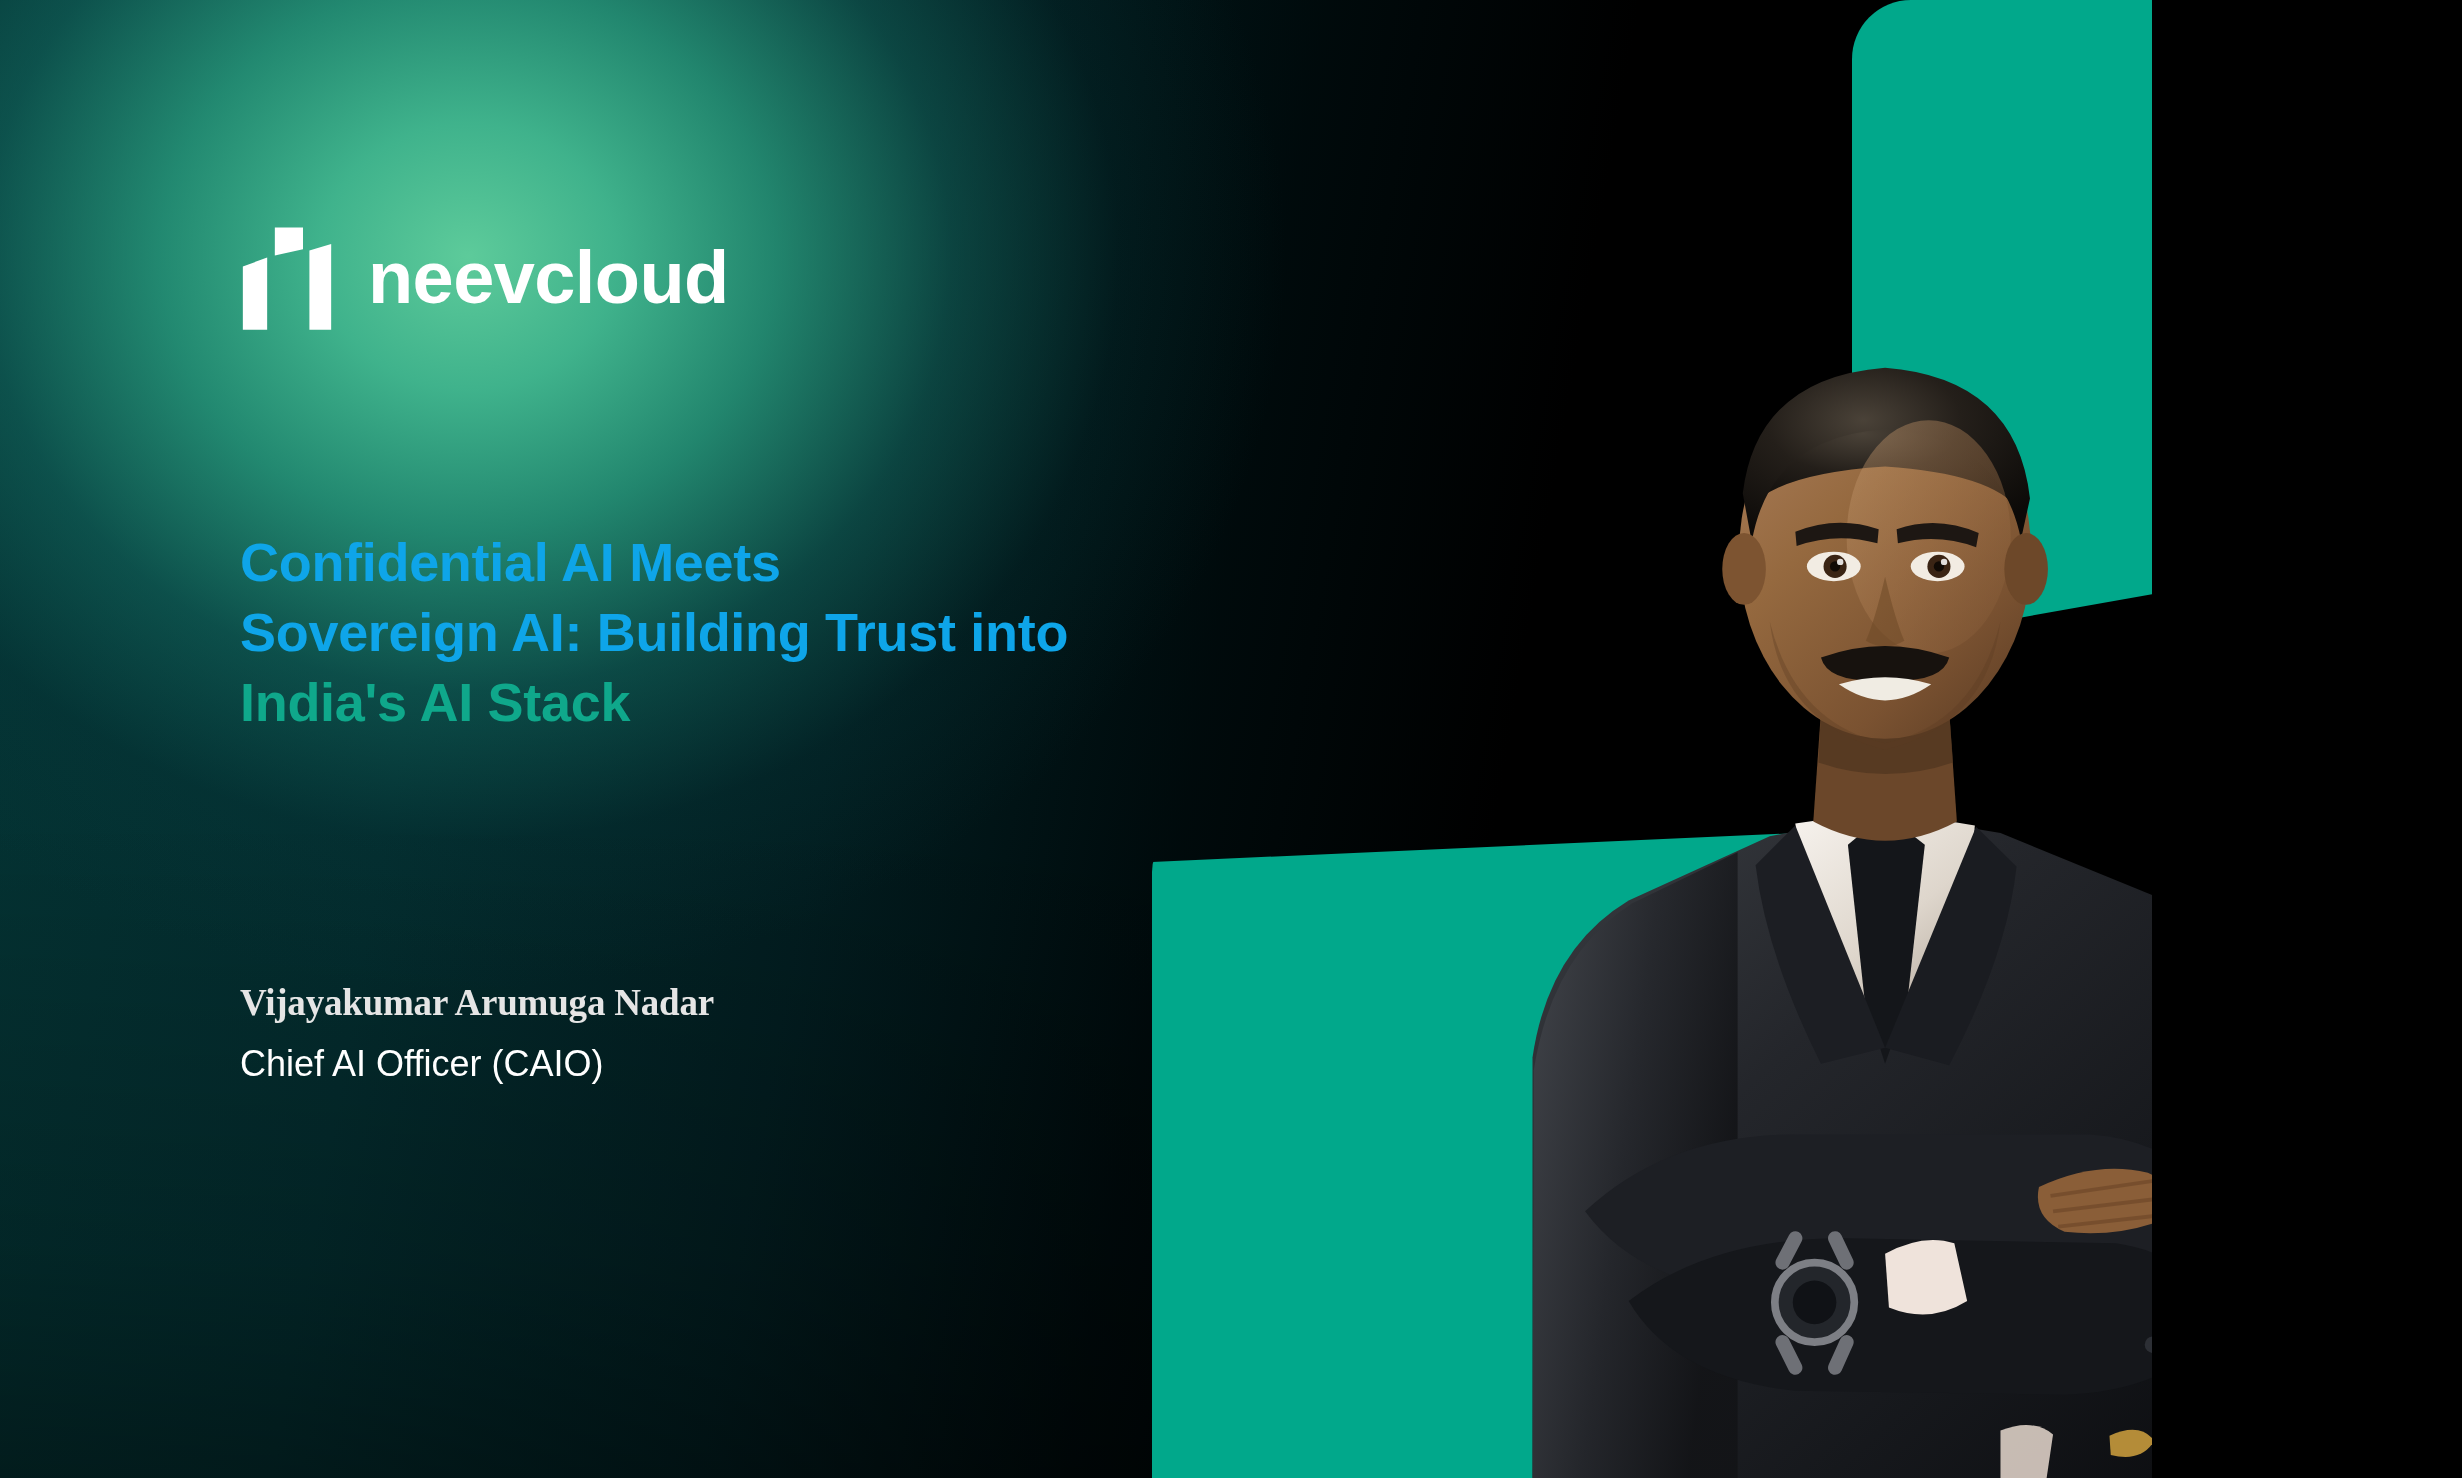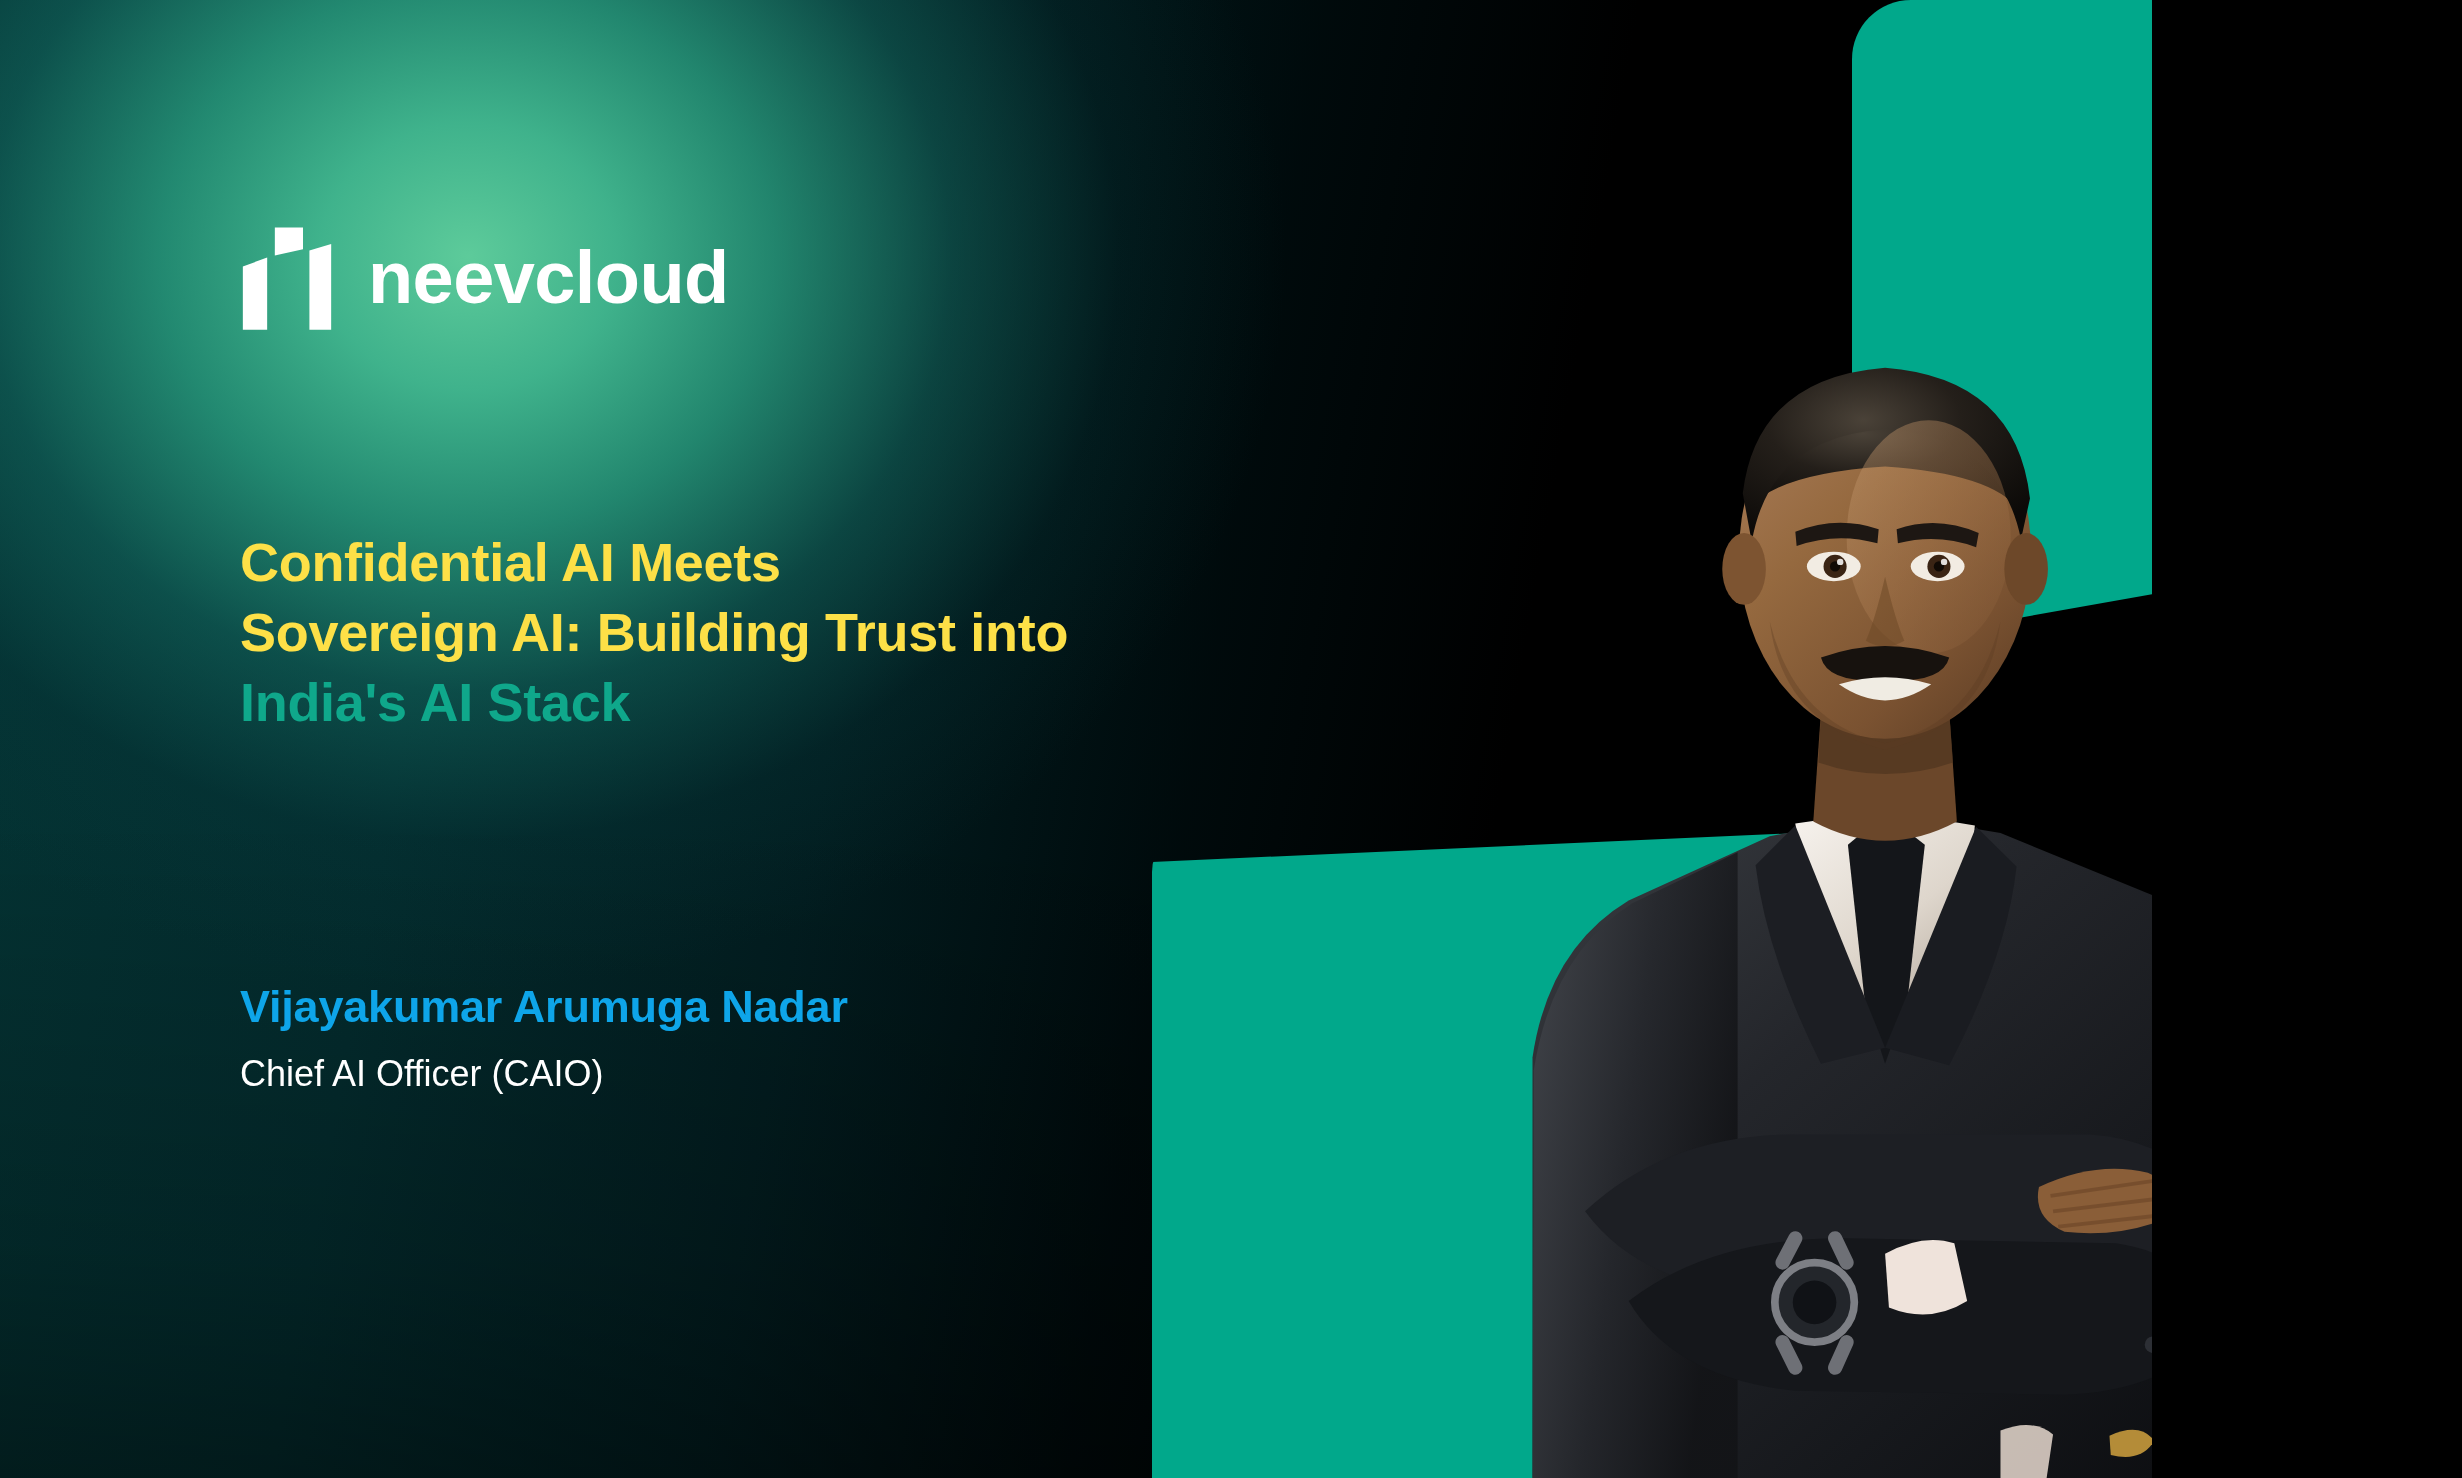--- a/index.html
+++ b/index.html
@@ -99,42 +99,43 @@
     white-space:nowrap;
   }
 
   
   .headline {
     position:absolute;
     left:240px; top:527px;
     width:1218px;
   }
   .headline .line {
-    color:#fde047;
+    color:#0ea5e9;
     font-size:54px;
     font-weight:700;
     line-height:1.30;
     letter-spacing:-0.3px;
     white-space:nowrap;
   }
   .headline .accent { color:#0FA88B; }
 
   
   .speaker {
     position:absolute;
     left:240px; top:980px;
     width:1090px;
   }
   .speaker-name {
-    color:#0ea5e9;
-    font-size:45px;
+    color:#e5e5e5;
+    font-size:37px;
     font-weight:700;
     letter-spacing:-0.2px;
     line-height:1.22;
     white-space:nowrap;
+    font-family:Liberation Serif, serif;
   }
   .speaker-role {
     color:#ffffff;
     font-size:36px;
     font-weight:400;
     line-height:1.32;
     margin-top:15px;
     white-space:nowrap;
   }
 </style>

